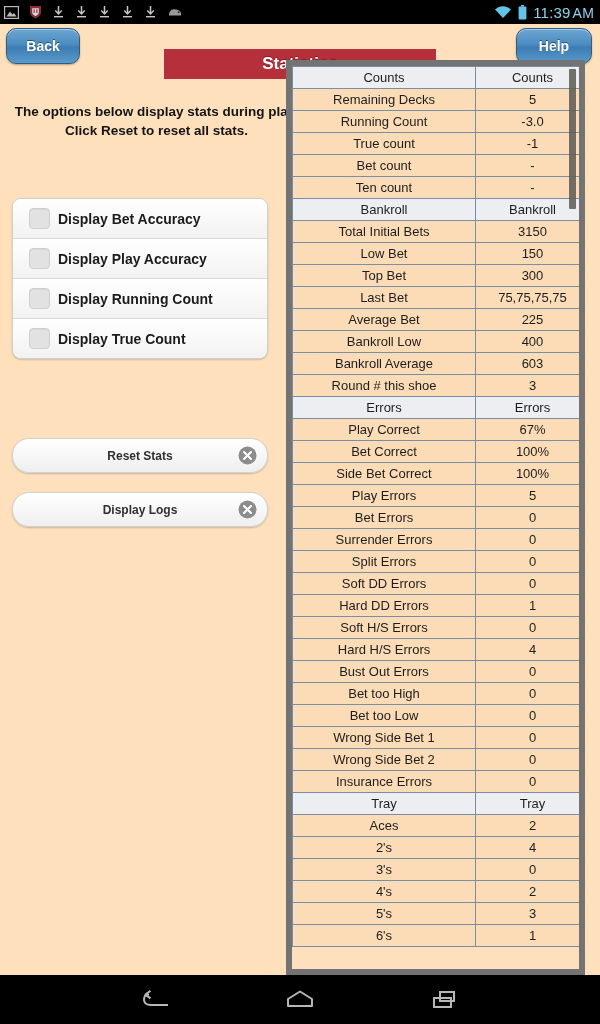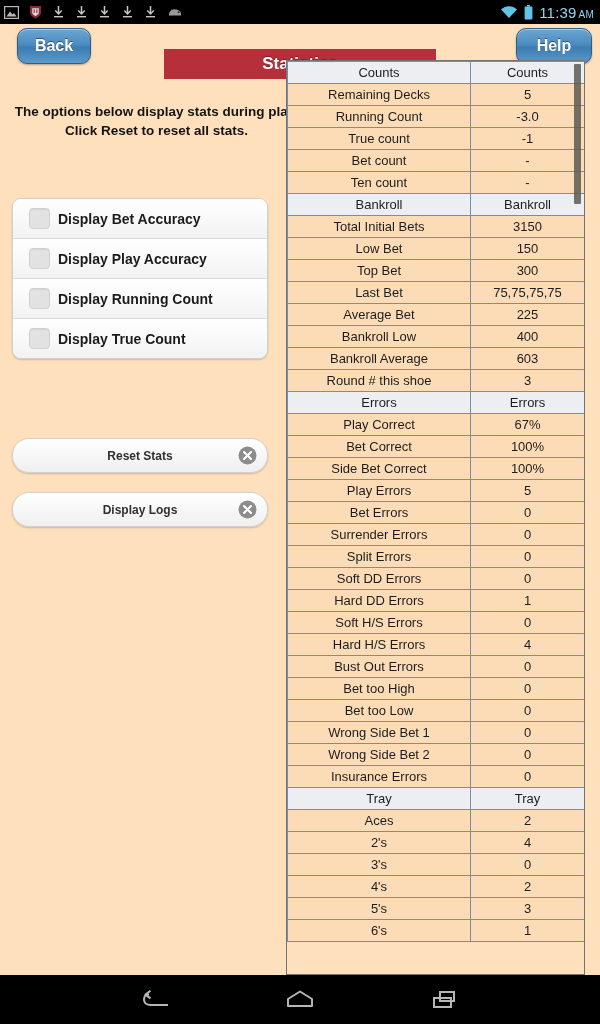--- a/index.html
+++ b/index.html
@@ -25,39 +25,38 @@
     box-sizing: border-box;
     padding: 0 6px 0 4px;
   }
   #statusbar .left { display: flex; align-items: center; gap: 10px; flex: 1; }
   #statusbar .right { display: flex; align-items: center; gap: 6px; }
   .sb-icon { display: block; }
   .clock {
     color: #8fd4ef; font-size: 15px; letter-spacing: .2px;
     font-family: "Liberation Sans", sans-serif;
   }
-  .clock .ampm { font-size: 10px; margin-left: 2px; }
+  .clock .ampm { font-size: 14px; margin-left: 2px; }
 
   
   #titlebar {
     position: absolute; top: 24px; left: 0;
     width: 600px; height: 42px;
   }
   .btn3d {
     position: absolute;
     display: flex; align-items: center; justify-content: center;
     border-radius: 10px;
     border: 1px solid #2d5e85;
     background: linear-gradient(to bottom, #6ba5d2 0%, #4d8cc0 45%, #3d7cb3 55%, #5b9acb 100%);
     color: #fff;
-    font-size: 16px; font-weight: bold;
+    font-size: 14px; font-weight: bold;
     text-shadow: 0 -1px 0 rgba(0,0,0,.45);
     box-shadow: inset 0 1px 0 rgba(255,255,255,.45), 0 1px 2px rgba(0,0,0,.3);
     cursor: pointer;
-    margin-left: 11px;
   }
   #back-button { left: 6px; top: 4px; width: 72px; height: 34px; }
   #help-button { right: 8px; top: 4px; width: 74px; height: 34px; }
   #title-banner {
     position: absolute; left: 164px; top: 25px;
     width: 272px; height: 30px;
     background: #b5303a;
     display: flex; align-items: center; justify-content: center;
     color: #fff; font-size: 17px; font-weight: bold;
     text-shadow: 0 -1px 1px rgba(0,0,0,.35);
@@ -117,21 +116,21 @@
   .action-button .lbl { font-size: 12px; font-weight: bold; color: #303030; }
   .action-button .x-circle { position: absolute; right: 10px; top: 7px; }
   #reset-stats-button { top: 372px; }
   #display-logs-button { top: 426px; }
 
   
   #stats-table-wrap {
     position: absolute; left: 286px; top: 60px;
     width: 299px; height: 915px;
     overflow: hidden;
-    border: 1px solid #737373;
+    border: 6px solid #737373;
     box-sizing: border-box;
     background: #fee0bc;
   }
   table#stats-table {
     border-collapse: collapse;
     width: 100%;
     table-layout: fixed;
   }
   table#stats-table td {
     height: 21px;

